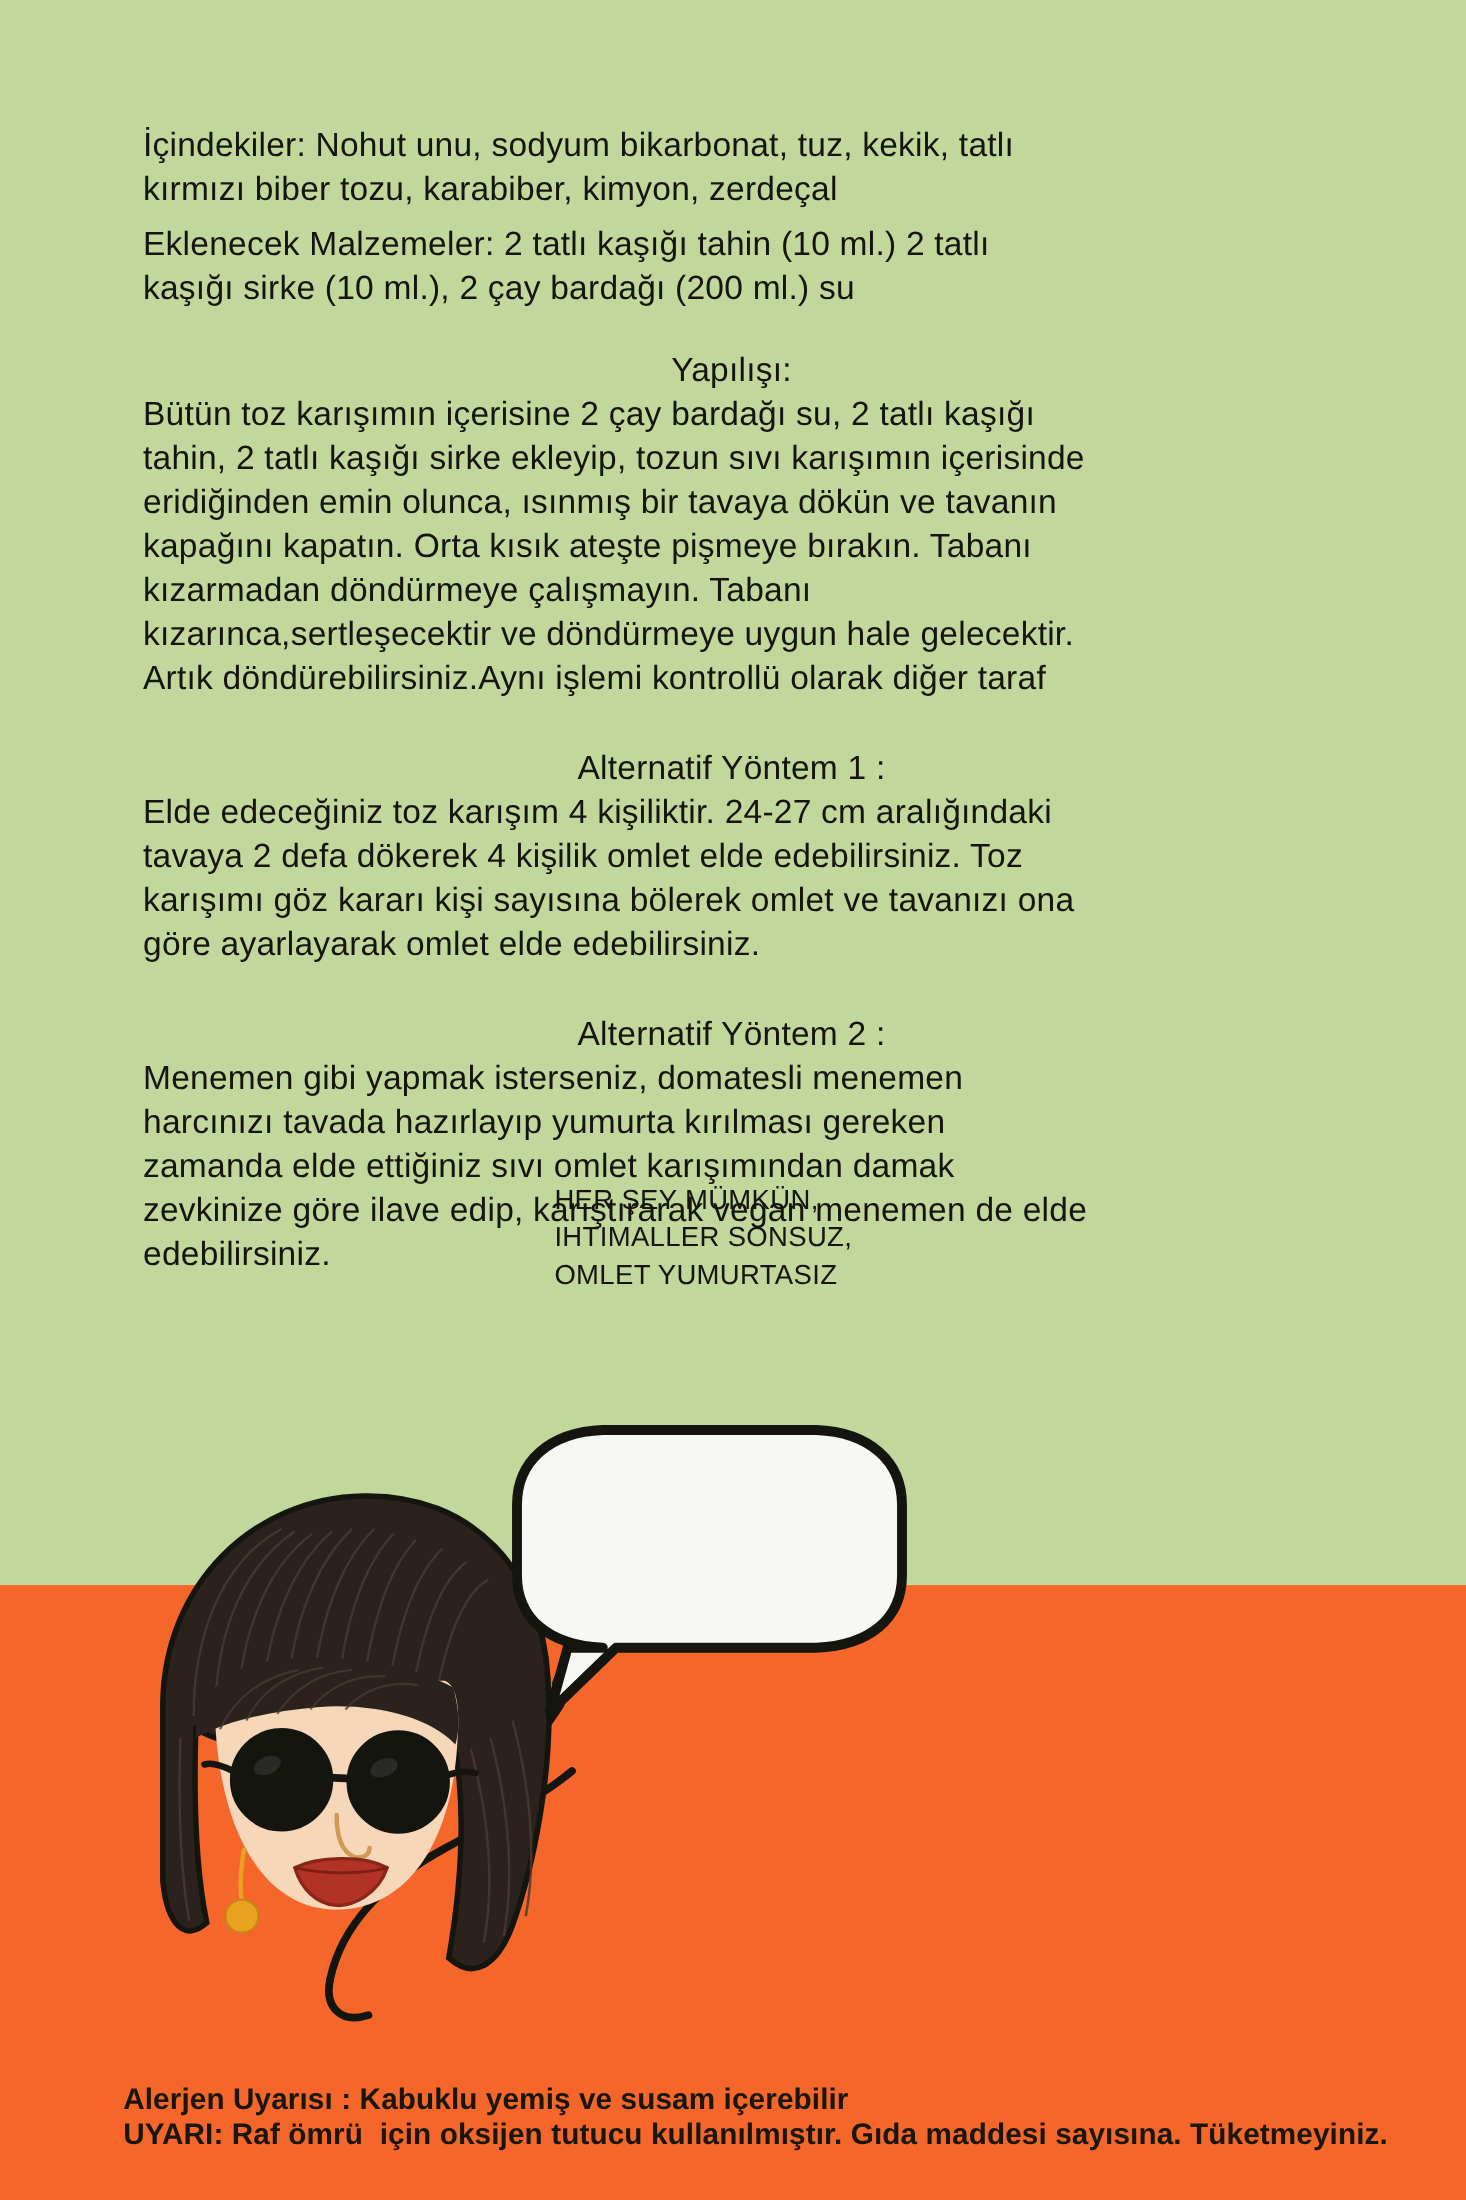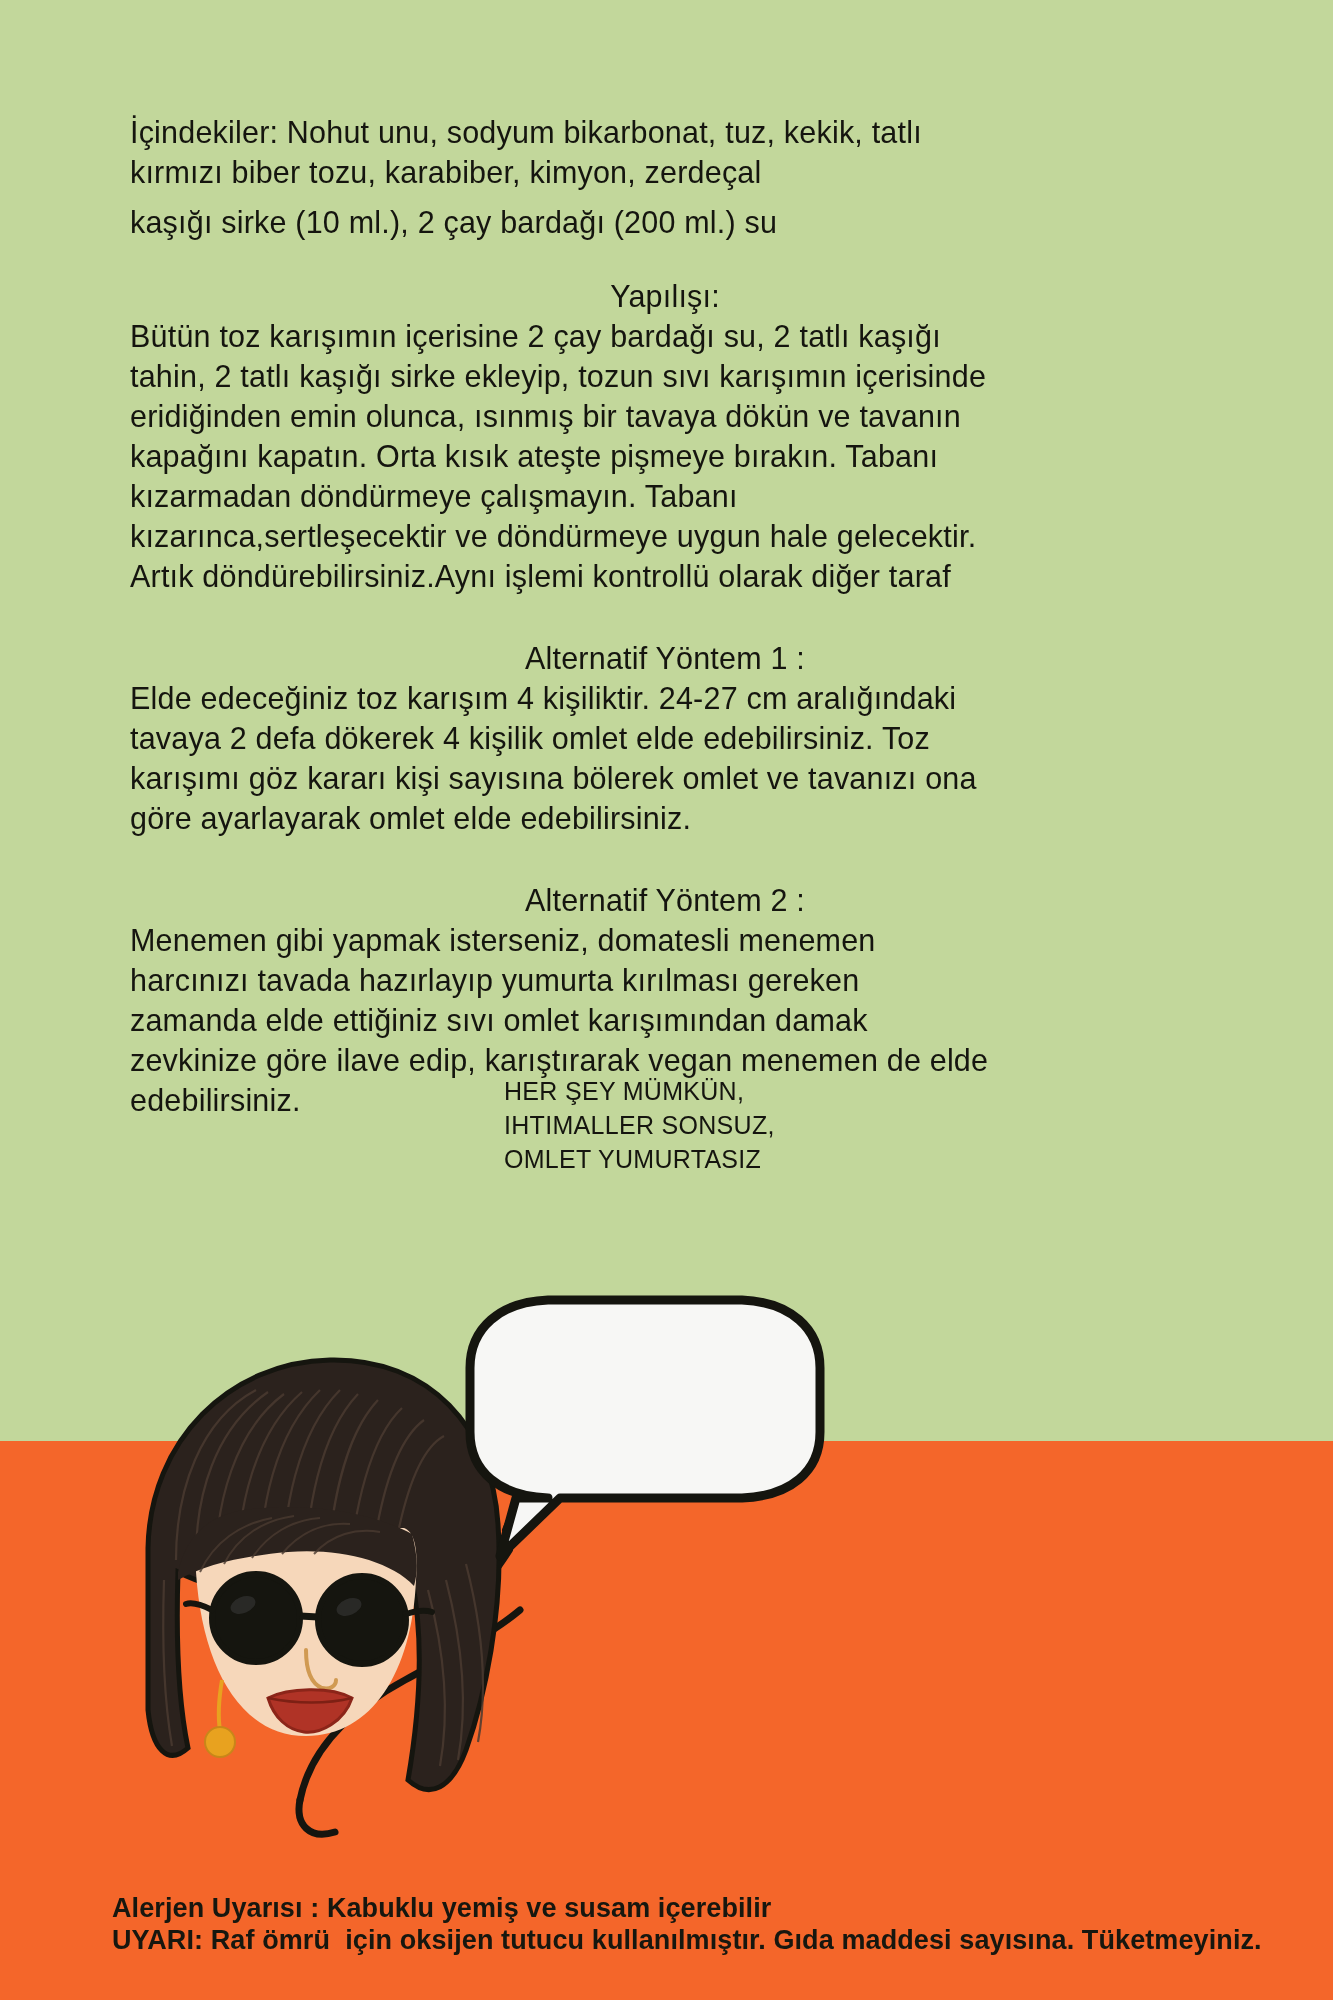--- a/index.html
+++ b/index.html
@@ -110,20 +110,21 @@
   <div id="recipe-text">
 
     <div class="para">
       <span class="ln">İçindekiler: Nohut unu, sodyum bikarbonat, tuz, kekik, tatlı</span>
       <span class="ln">kırmızı biber tozu, karabiber, kimyon, zerdeçal</span>
     </div>
 
     <div class="gap-sm"></div>
 
     <div class="para">
+      <span class="ln">Eklenecek Malzemeler: 2 tatlı kaşığı tahin (10 ml.) 2 tatlı</span>
       <span class="ln">kaşığı sirke (10 ml.), 2 çay bardağı (200 ml.) su</span>
     </div>
 
     <div class="gap-md"></div>
 
     <div class="heading">Yapılışı:</div>
 
     <div class="para">
       <span class="ln">Bütün toz karışımın içerisine 2 çay bardağı su, 2 tatlı kaşığı</span>
       <span class="ln">tahin, 2 tatlı kaşığı sirke ekleyip, tozun sıvı karışımın içerisinde</span>

